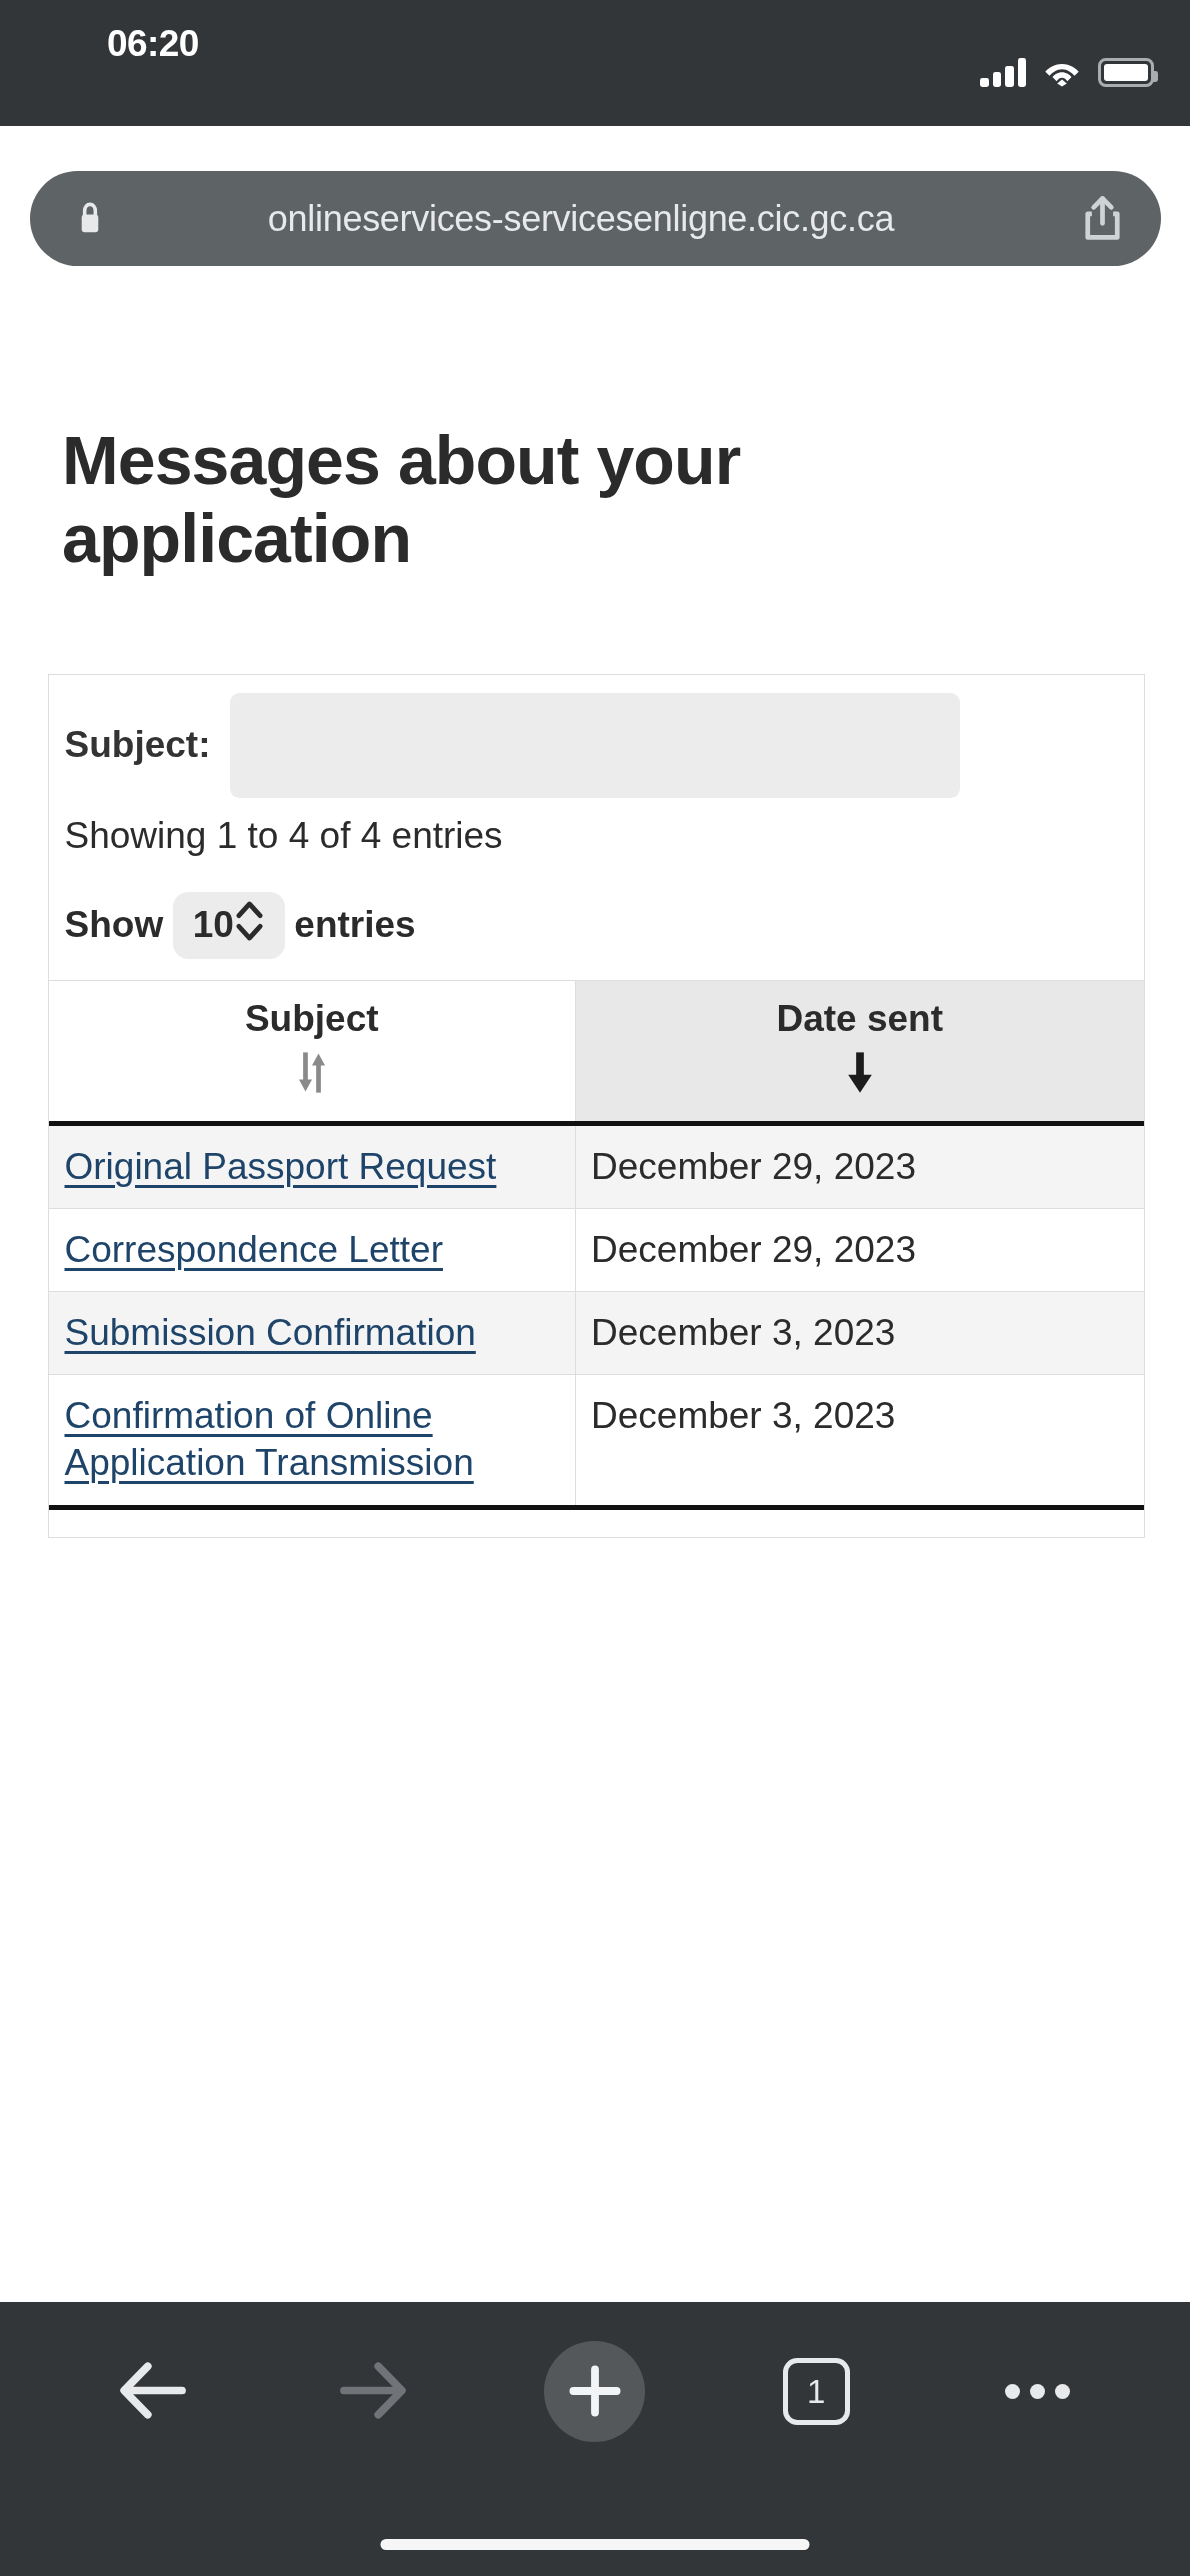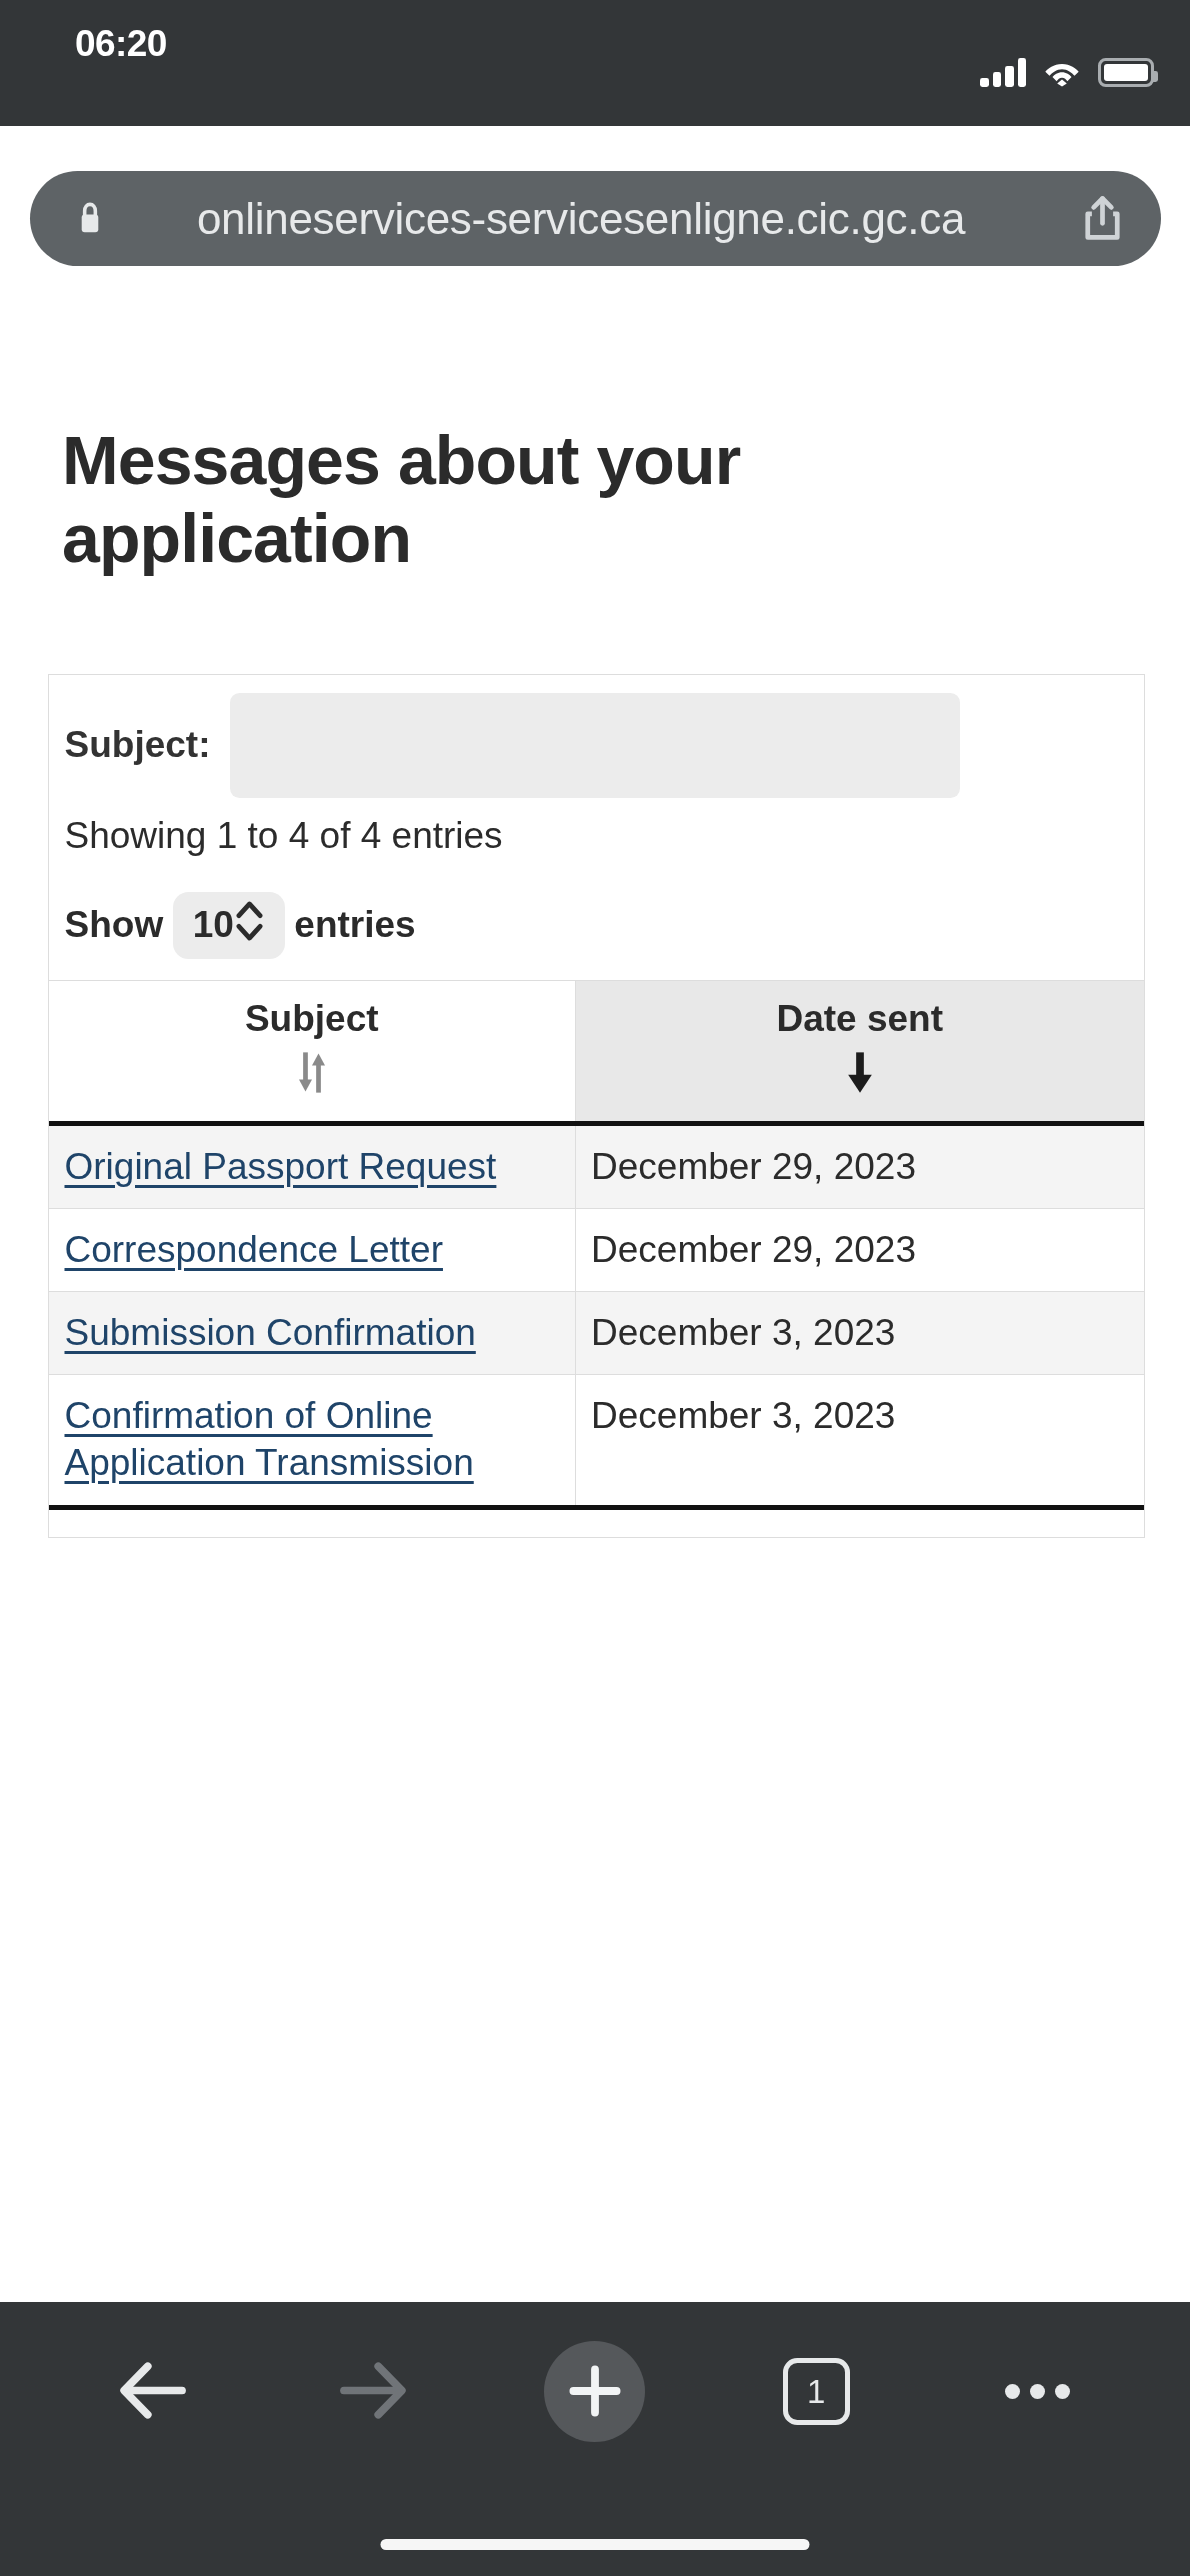--- a/index.html
+++ b/index.html
@@ -10,21 +10,21 @@
     overflow:hidden;
   }
   #screen { position:relative; width:1190px; height:2576px; background:#ffffff; }
 
   
   .statusbar {
     position:absolute; left:0; top:0; width:1190px; height:126px;
     background:#333638;
   }
   .clock {
-    position:absolute; left:75px; top:22.6px;
+    position:absolute; left:107px; top:22.6px;
     font-size:37px; font-weight:700; color:#ffffff;
     letter-spacing:-0.6px;
   }
   .status-icons {
     position:absolute; right:36px; top:48px;
     display:flex; align-items:flex-end; gap:18px; height:39px;
   }
   .signal { display:flex; align-items:flex-end; gap:4.2px; height:28.6px; }
   .signal i { display:block; width:8.3px; background:#ffffff; border-radius:2.4px; }
   .signal i:nth-child(1){ height:9.5px; }
@@ -48,21 +48,21 @@
   
   .urlbar {
     position:absolute; left:30px; top:171px;
     width:1131px; height:95px;
     background:#5e6366; border-radius:48px;
     display:flex; align-items:center;
   }
   .lock-icon { margin-left:48px; flex:none; }
   .url-text {
     flex:1; text-align:center;
-    font-size:44px; color:#e7e9ea;
+    font-size:36px; color:#e7e9ea;
     letter-spacing:-0.3px;
     white-space:nowrap; overflow:hidden;
     margin-left:-24px;
   }
   .share-icon { margin-right:40px; flex:none; }
 
   
   .page {
     position:absolute; left:0; top:290px;
     width:1190px; height:2012px;

